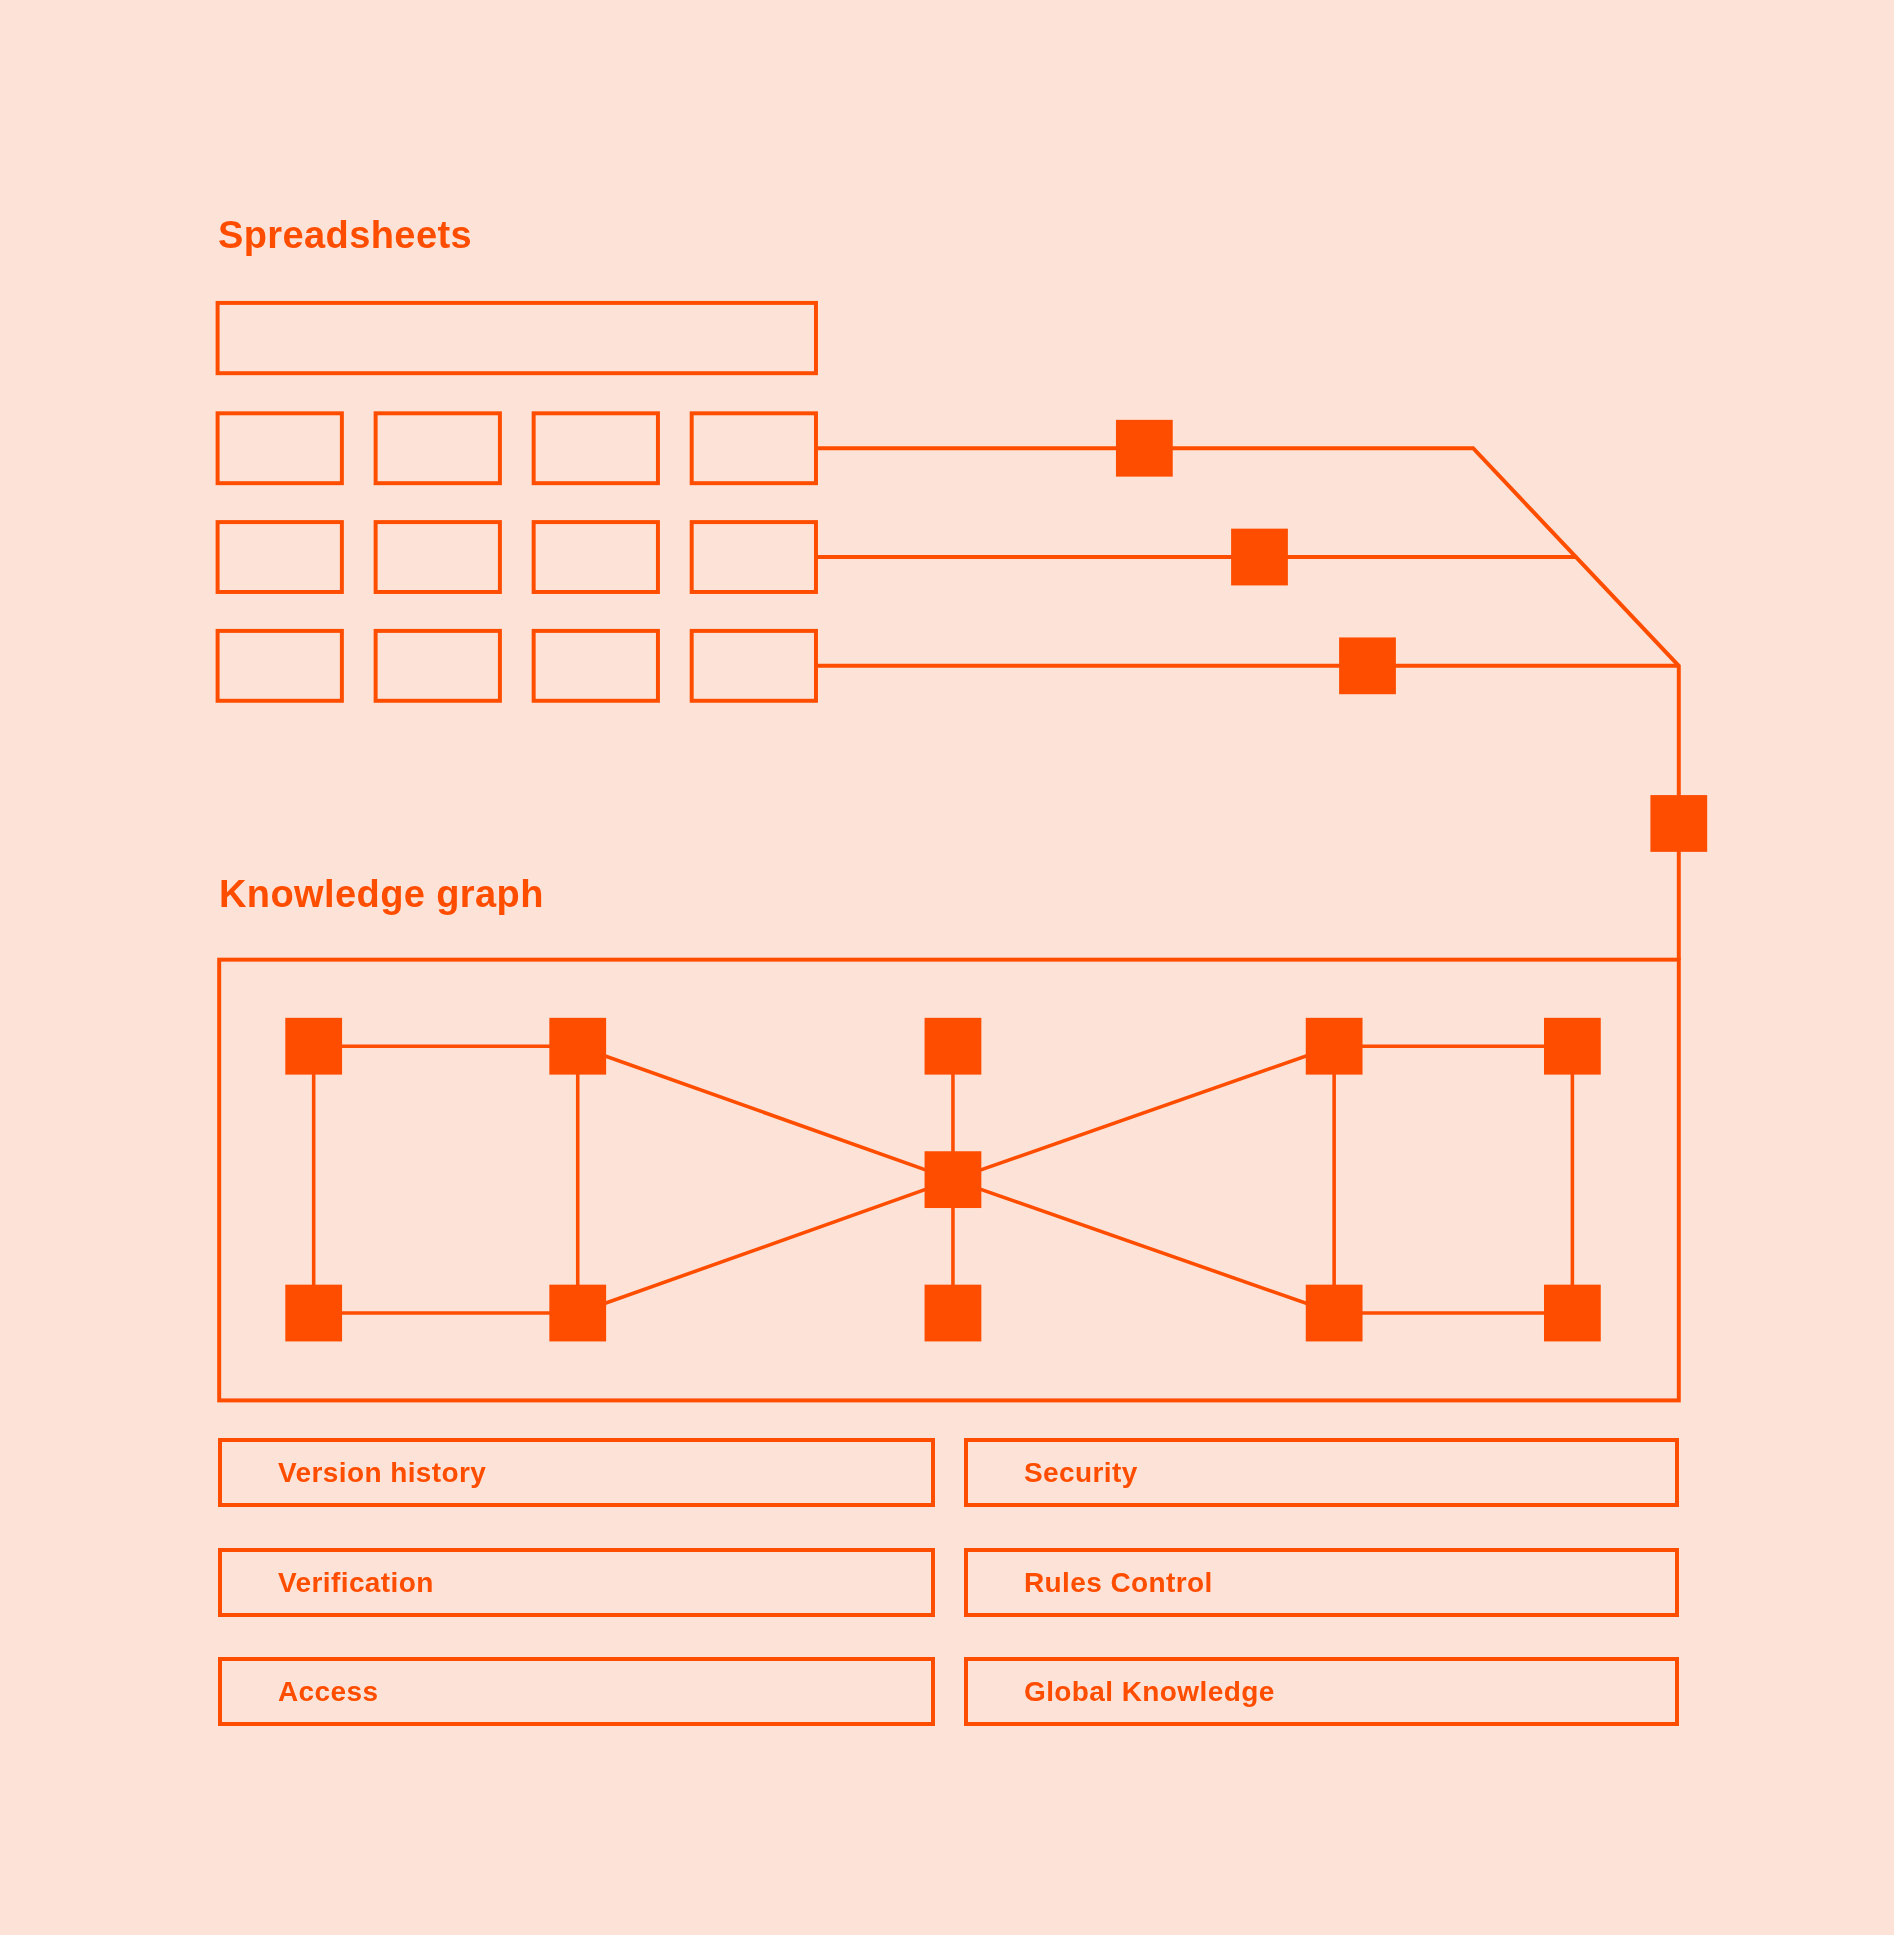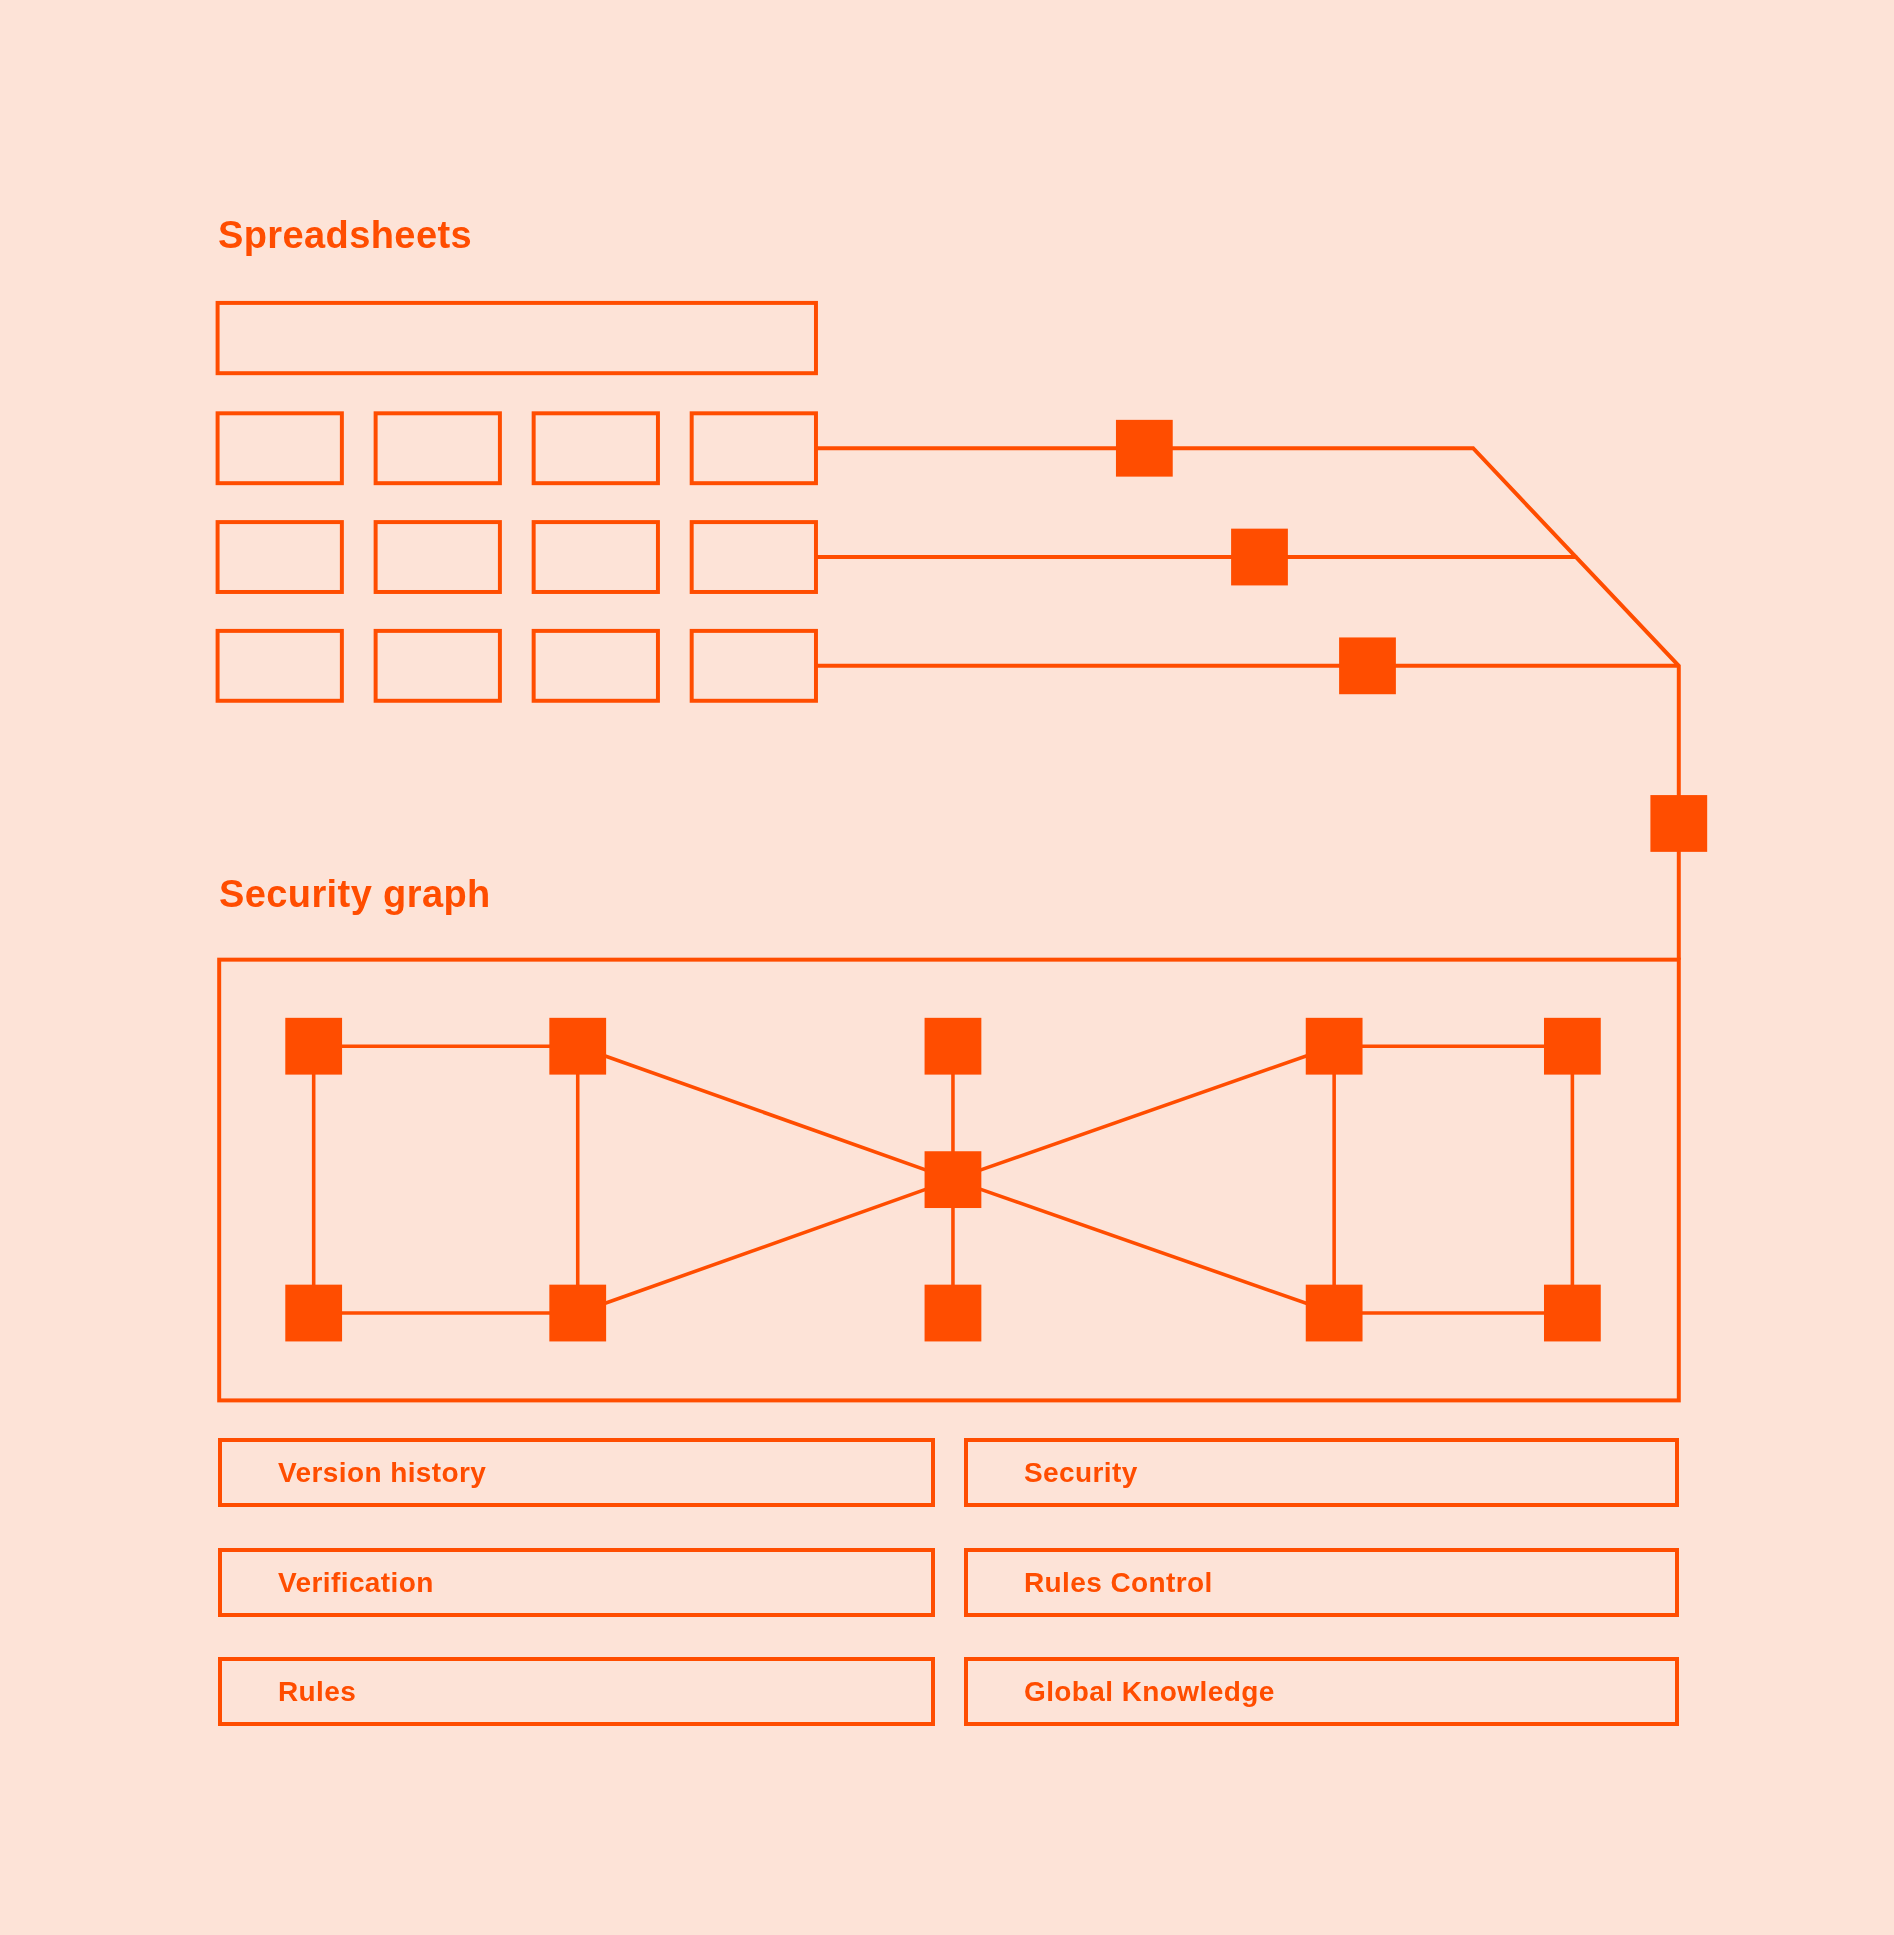--- a/index.html
+++ b/index.html
@@ -109,37 +109,37 @@
       <rect class="filled" x="2328.5" y="2898.5" width="143" height="143"></rect>
       <rect class="filled" x="718.5" y="3234.5" width="143" height="143"></rect>
       <rect class="filled" x="1383.5" y="3234.5" width="143" height="143"></rect>
       <rect class="filled" x="2328.5" y="3234.5" width="143" height="143"></rect>
       <rect class="filled" x="3288.5" y="3234.5" width="143" height="143"></rect>
       <rect class="filled" x="3888.5" y="3234.5" width="143" height="143"></rect>
     </svg>
 
   <div class="section-title title-spreadsheets">Spreadsheets</div>
 
-  <div class="section-title title-kg">Security graph</div>
+  <div class="section-title title-kg">Knowledge graph</div>
 
   <div class="feature-box fb-left fb-row1">
     <span class="feature-label">Version history</span>
   </div>
   <div class="feature-box fb-right fb-row1">
     <span class="feature-label">Security</span>
   </div>
 
   <div class="feature-box fb-left fb-row2">
     <span class="feature-label">Verification</span>
   </div>
   <div class="feature-box fb-right fb-row2">
     <span class="feature-label">Rules Control</span>
   </div>
 
   <div class="feature-box fb-left fb-row3">
-    <span class="feature-label">Rules</span>
+    <span class="feature-label">Access</span>
   </div>
   <div class="feature-box fb-right fb-row3">
     <span class="feature-label">Global Knowledge</span>
   </div>
 
 </div>
 
 
 </body></html>

